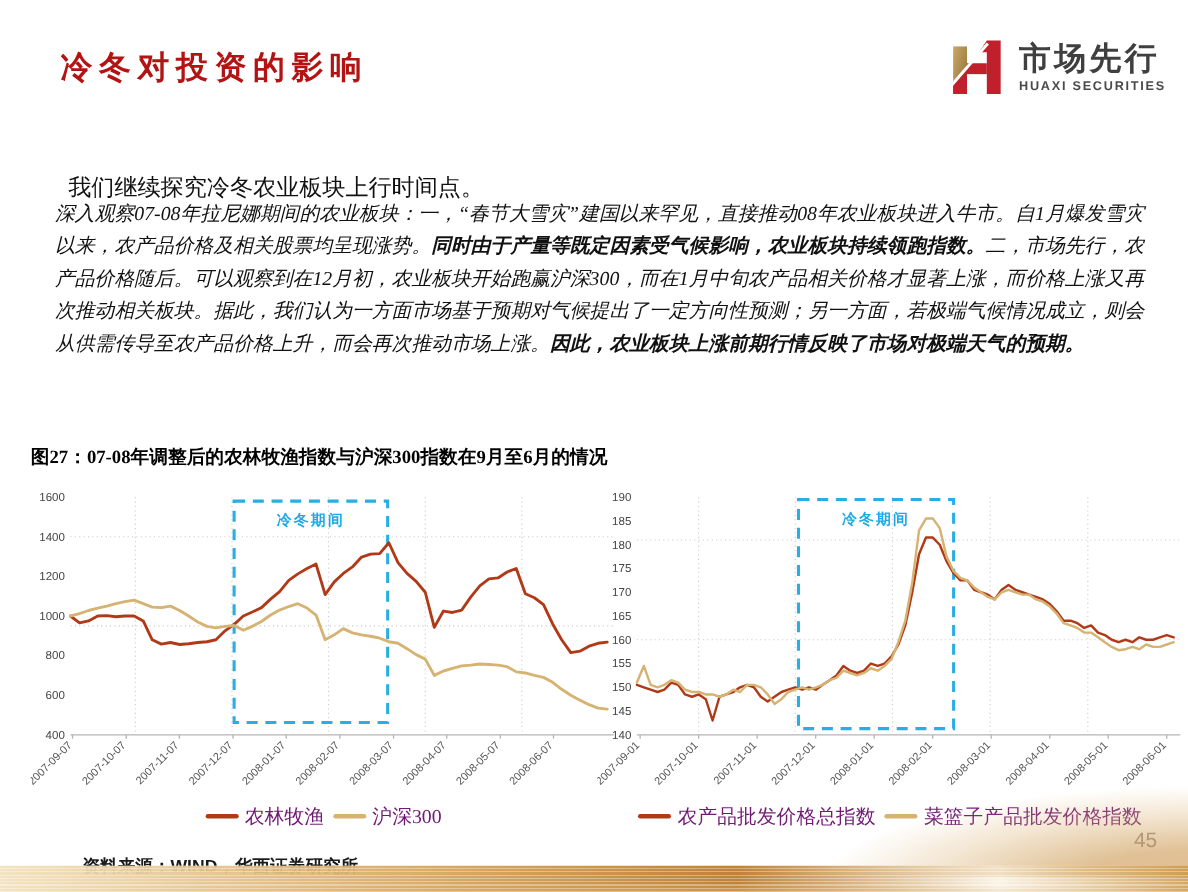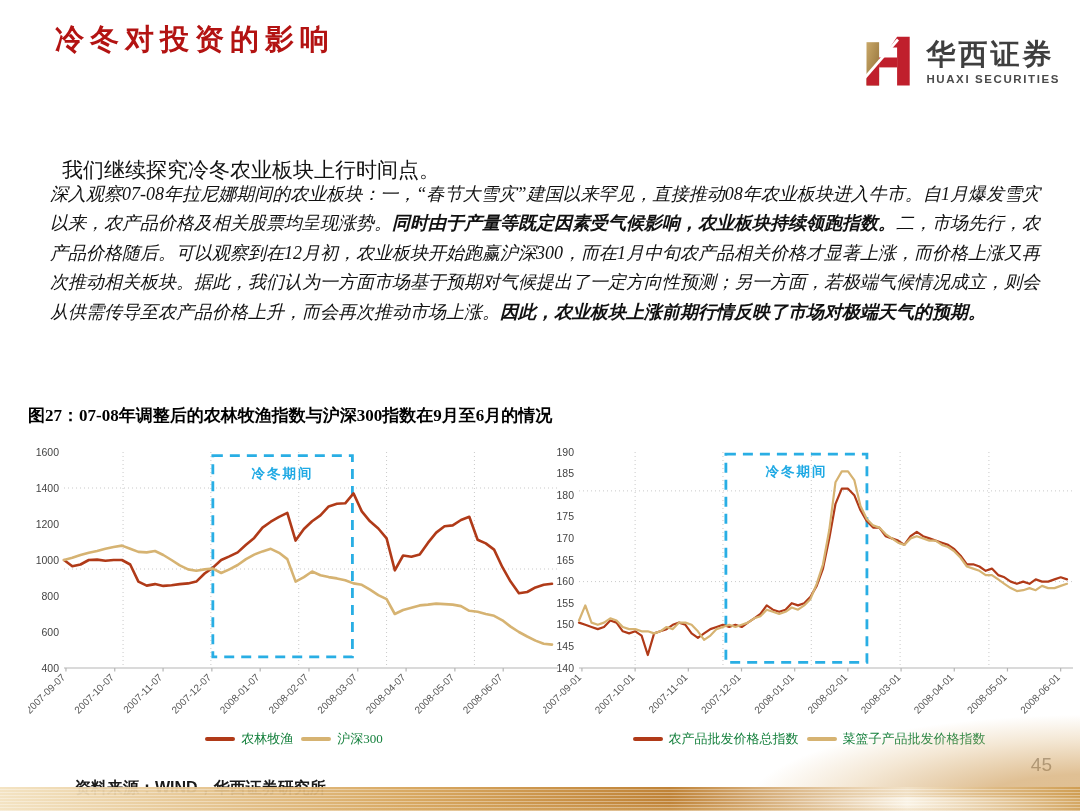--- a/index.html
+++ b/index.html
@@ -1,19 +1,19 @@
 <!DOCTYPE html>
 <html><head>
 <meta charset="utf-8">
 <style>
   html,body{margin:0;padding:0;background:#e8e8e8;}
   .slide{position:relative;width:1080px;height:811px;background:#ffffff;overflow:hidden;
          font-family:"Liberation Sans",sans-serif;}
   
-  .main-title{position:absolute;left:55px;top:20px;margin:0;font-family:"Liberation Serif",serif;
+  .main-title{position:absolute;left:55px;top:42px;margin:0;font-family:"Liberation Serif",serif;
               font-size:29px;font-weight:bold;color:#b31312;letter-spacing:6px;}
   .logo{position:absolute;right:20px;top:32px;display:flex;align-items:center;gap:10px;}
   .logo-text .cn{font-family:"Liberation Serif",serif;font-size:29px;font-weight:600;color:#3f3f3f;letter-spacing:3px;line-height:1.1;}
   .logo-text .en{font-size:11.5px;font-weight:700;color:#4a4a4a;letter-spacing:1.6px;margin-top:2px;}
   
   .section{position:absolute;left:52px;top:106px;font-family:"Liberation Serif",serif;
            font-size:23px;font-weight:bold;color:#c90e0e;}
   .section .prefix{margin-right:22px;}
   
   .intro{position:absolute;left:50px;top:144px;margin:12px;font-family:"Liberation Serif",serif;
@@ -26,21 +26,21 @@
            font-size:17px;font-weight:bold;color:#000;}
   .chart-box{position:absolute;top:440px;width:532px;height:312px;}
   .chart-box svg{display:block;width:100%;height:292px;}
   .ylab{font-size:10.5px;fill:#444;font-family:"Liberation Sans",sans-serif;}
   .xlab{font-size:10px;fill:#555;font-family:"Liberation Sans",sans-serif;}
   .grid{stroke:#c9c9c9;stroke-width:1;stroke-dasharray:1 3;}
   .axis{stroke:#b5b5b5;stroke-width:1.2;}
   .hbox{fill:none;stroke:#29aee4;stroke-width:2.8;stroke-dasharray:10 7;}
   .hlab{fill:#1fa9e4;font-size:13.5px;font-weight:bold;font-family:"Liberation Serif",serif;letter-spacing:2px;}
   .legend{display:flex;justify-content:center;gap:8px;margin-top:-2px;
-          font-family:"Liberation Serif",serif;font-size:13px;color:#15803d;}
+          font-family:"Liberation Serif",serif;font-size:18px;color:#701a75;}
   .lg-item{display:flex;align-items:center;}
   .lg-swatch{display:inline-block;width:30px;height:4px;border-radius:2px;margin-right:6px;}
   
   .source{position:absolute;left:75px;top:778px;font-size:16px;font-weight:bold;color:#1a1a1a;}
   .pagenum{position:absolute;right:28px;top:754px;font-size:19px;color:#999;}
   .band{position:absolute;left:0;right:0;bottom:0;height:24px;
         background:
           repeating-linear-gradient(0deg, rgba(255,255,255,.35) 0 1px, rgba(255,255,255,0) 1px 3px),
           radial-gradient(90% 220% at 62% 230%, rgba(193,133,52,.95) 30%, rgba(222,183,120,.55) 55%, rgba(255,255,255,0) 74%),
           linear-gradient(90deg, rgba(243,226,192,.95), rgba(214,164,90,.95) 38%, rgba(188,124,44,.95) 62%, rgba(246,233,208,.55) 84%, rgba(205,152,72,.85));}
@@ -64,21 +64,21 @@
             <stop offset="1" stop-color="#8f6d35"></stop>
         </linearGradient>
       </defs>
       <rect x="5" y="10" width="14" height="48" fill="url(#gold)"></rect>
       <polygon points="5,48 19,32 19,58 5,58" fill="#c01f2c"></polygon>
       <rect x="19" y="27" width="20" height="11" fill="#c01f2c"></rect>
       <polygon points="39,4 53,4 53,58 39,58 39,16 31,16" fill="#c01f2c"></polygon>
       <line x1="1" y1="52" x2="40" y2="7" stroke="#ffffff" stroke-width="3"></line>
     </svg>
     <div class="logo-text">
-      <div class="cn">华西证券</div>
+      <div class="cn">市场先行</div>
       <div class="en">HUAXI SECURITIES</div>
     </div>
   </div>
 
 
   <p class="intro">我们继续探究冷冬农业板块上行时间点。</p>
 
   <p class="body-par" id="body-par"><span>深入观察07-08年拉尼娜期间的农业板块：一，“春节大雪灾”建国以来罕见，直接推动08年农业板块进入牛市。自1月爆发雪灾以来，农产品价格及相关股票均呈现涨势。</span><span class="b">同时由于产量等既定因素受气候影响，农业板块持续领跑指数。</span><span>二，市场先行，农产品价格随后。可以观察到在12月初，农业板块开始跑赢沪深300，而在1月中旬农产品相关价格才显著上涨，而价格上涨又再次推动相关板块。据此，我们认为一方面市场基于预期对气候提出了一定方向性预测；另一方面，若极端气候情况成立，则会从供需传导至农产品价格上升，而会再次推动市场上涨。</span><span class="b">因此，农业板块上涨前期行情反映了市场对极端天气的预期。</span></p>
 
   <div class="caption">图27：07-08年调整后的农林牧渔指数与沪深300指数在9月至6月的情况</div>

